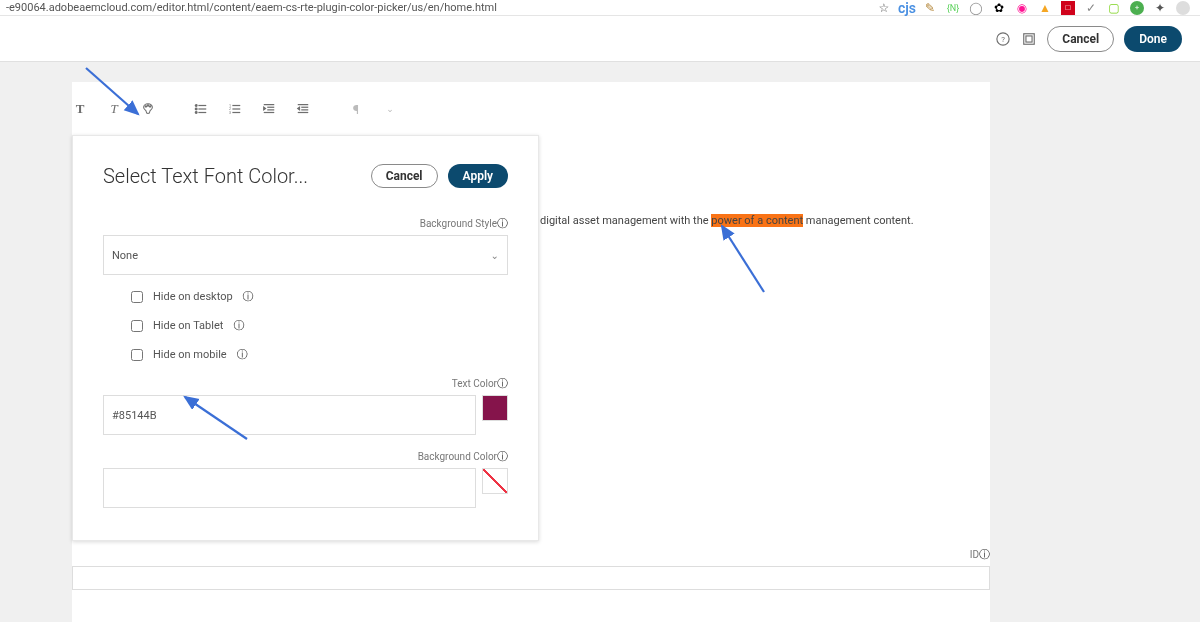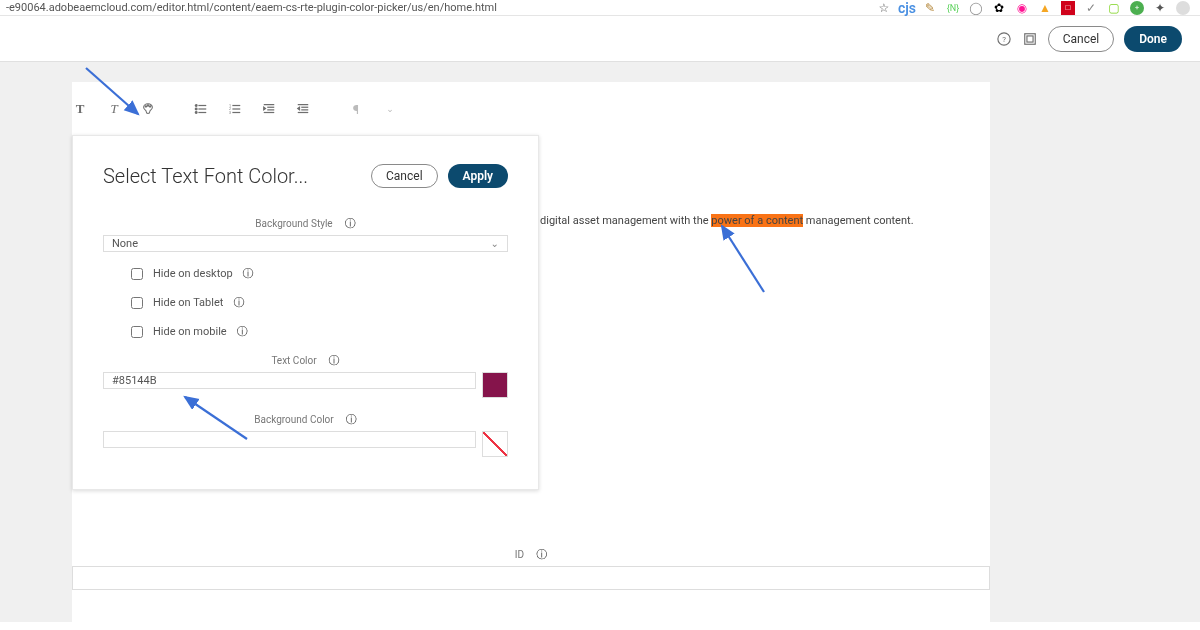--- a/index.html
+++ b/index.html
@@ -6,44 +6,44 @@
   body { background: #fff; width: 1200px; height: 630px; overflow: hidden; position: relative; }
 
   
   .urlbar { height: 16px; display:flex; align-items:center; padding: 0 6px; font-size: 11px; color:#555; border-bottom:1px solid #e5e5e5; justify-content:space-between; }
   .url { white-space:nowrap; overflow:hidden; text-overflow:ellipsis; }
   .ext { display:flex; gap:9px; align-items:center; font-size:12px; padding-right:4px;}
   .ext span { width:14px; height:14px; display:inline-flex; align-items:center; justify-content:center; }
 
   
   .header { height: 46px; background:#fff; border-bottom:1px solid #e0e0e0; display:flex; align-items:center; justify-content:flex-end; padding: 0 18px; gap:10px;}
-  .btn { font-size:12px; padding:5px 14px; border-radius:14px; cursor:pointer; border:1px solid transparent; }
+  .btn { font-size:12px; padding:5px 14px; border-radius:14px; cursor:pointer; border:1px solid transparent;font-weight:bold; }
   .btn-outline { border:1px solid #8a8a8a; color:#333; background:#fff;}
   .btn-primary { background:#0c4a6e; color:#fff; font-weight:600;}
   .hicon { width:16px; height:16px; display:inline-flex; align-items:center; justify-content:center; color:#6e6e6e; cursor:pointer;}
 
   
   .page { position:relative; background:#f0f0f0; height:calc(630px - 24px - 46px); padding-top: 20px;}
   .canvas { position:absolute; top:20px; left:72px; right:210px; bottom:0; background:#fff; }
 
   
   .rte { position:absolute; top:34px; left:72px; height:26px; display:flex; align-items:center; gap:18px; color:#6e6e6e; z-index:3;}
   .rte .tb { width:16px; height:16px; display:flex; align-items:center; justify-content:center; cursor:pointer; font-size:13px;}
   .rte .sep { width:1px; height:14px; background:transparent;}
 
   
   .dialog { position:absolute; top:73px; left:72px; width:467px; background:#fff; box-shadow:0 1px 4px rgba(0,0,0,0.15); border:1px solid #e8e8e8; padding: 28px 30px 32px; z-index:4;}
   .dlg-head { display:flex; align-items:center; justify-content:space-between; margin-bottom: 28px;}
   .dlg-title { font-size:20px; font-weight:300; color:#333; }
   .dlg-actions { display:flex; gap:10px;}
   .dlg-actions .btn { padding:4px 14px; font-size:12px;}
 
-  .lbl { font-size:10px; color:#777; margin-bottom:4px; display:flex; align-items:center; justify-content:center;gap:12px;}
+  .lbl { font-size:10px; color:#777; margin-bottom:4px; display:flex; align-items:center; justify-content:flex-end;}
   .info { font-size:11px; color:#333;}
-  .select, .txtinput { width:100%; height:17px; border:1px solid #ddd; background:#fff; font-size:11px; color:#555; padding:0 8px; display:flex; align-items:center; justify-content:space-between;}
+  .select, .txtinput { width:100%; height:40px; border:1px solid #ddd; background:#fff; font-size:11px; color:#555; padding:0 8px; display:flex; align-items:center; justify-content:space-between;}
   .row { margin-bottom:14px;}
   .chk { display:flex; align-items:center; gap:10px; font-size:11px; color:#555;padding-left:28px;}
   .chk input { width:12px; height:12px;}
   .colorrow { display:flex; gap:6px;}
   .colorrow .txtinput { flex:1;}
   .swatch { width:26px; height:26px; border:1px solid #ddd;}
   .swatch.none { background:linear-gradient(to top right, #fff 0 46%, #e34 46% 54%, #fff 54% 100%);}
 
   
   .content-text { position:absolute; top:152px; left:540px; font-size:11px; color:#444; z-index:2;}

